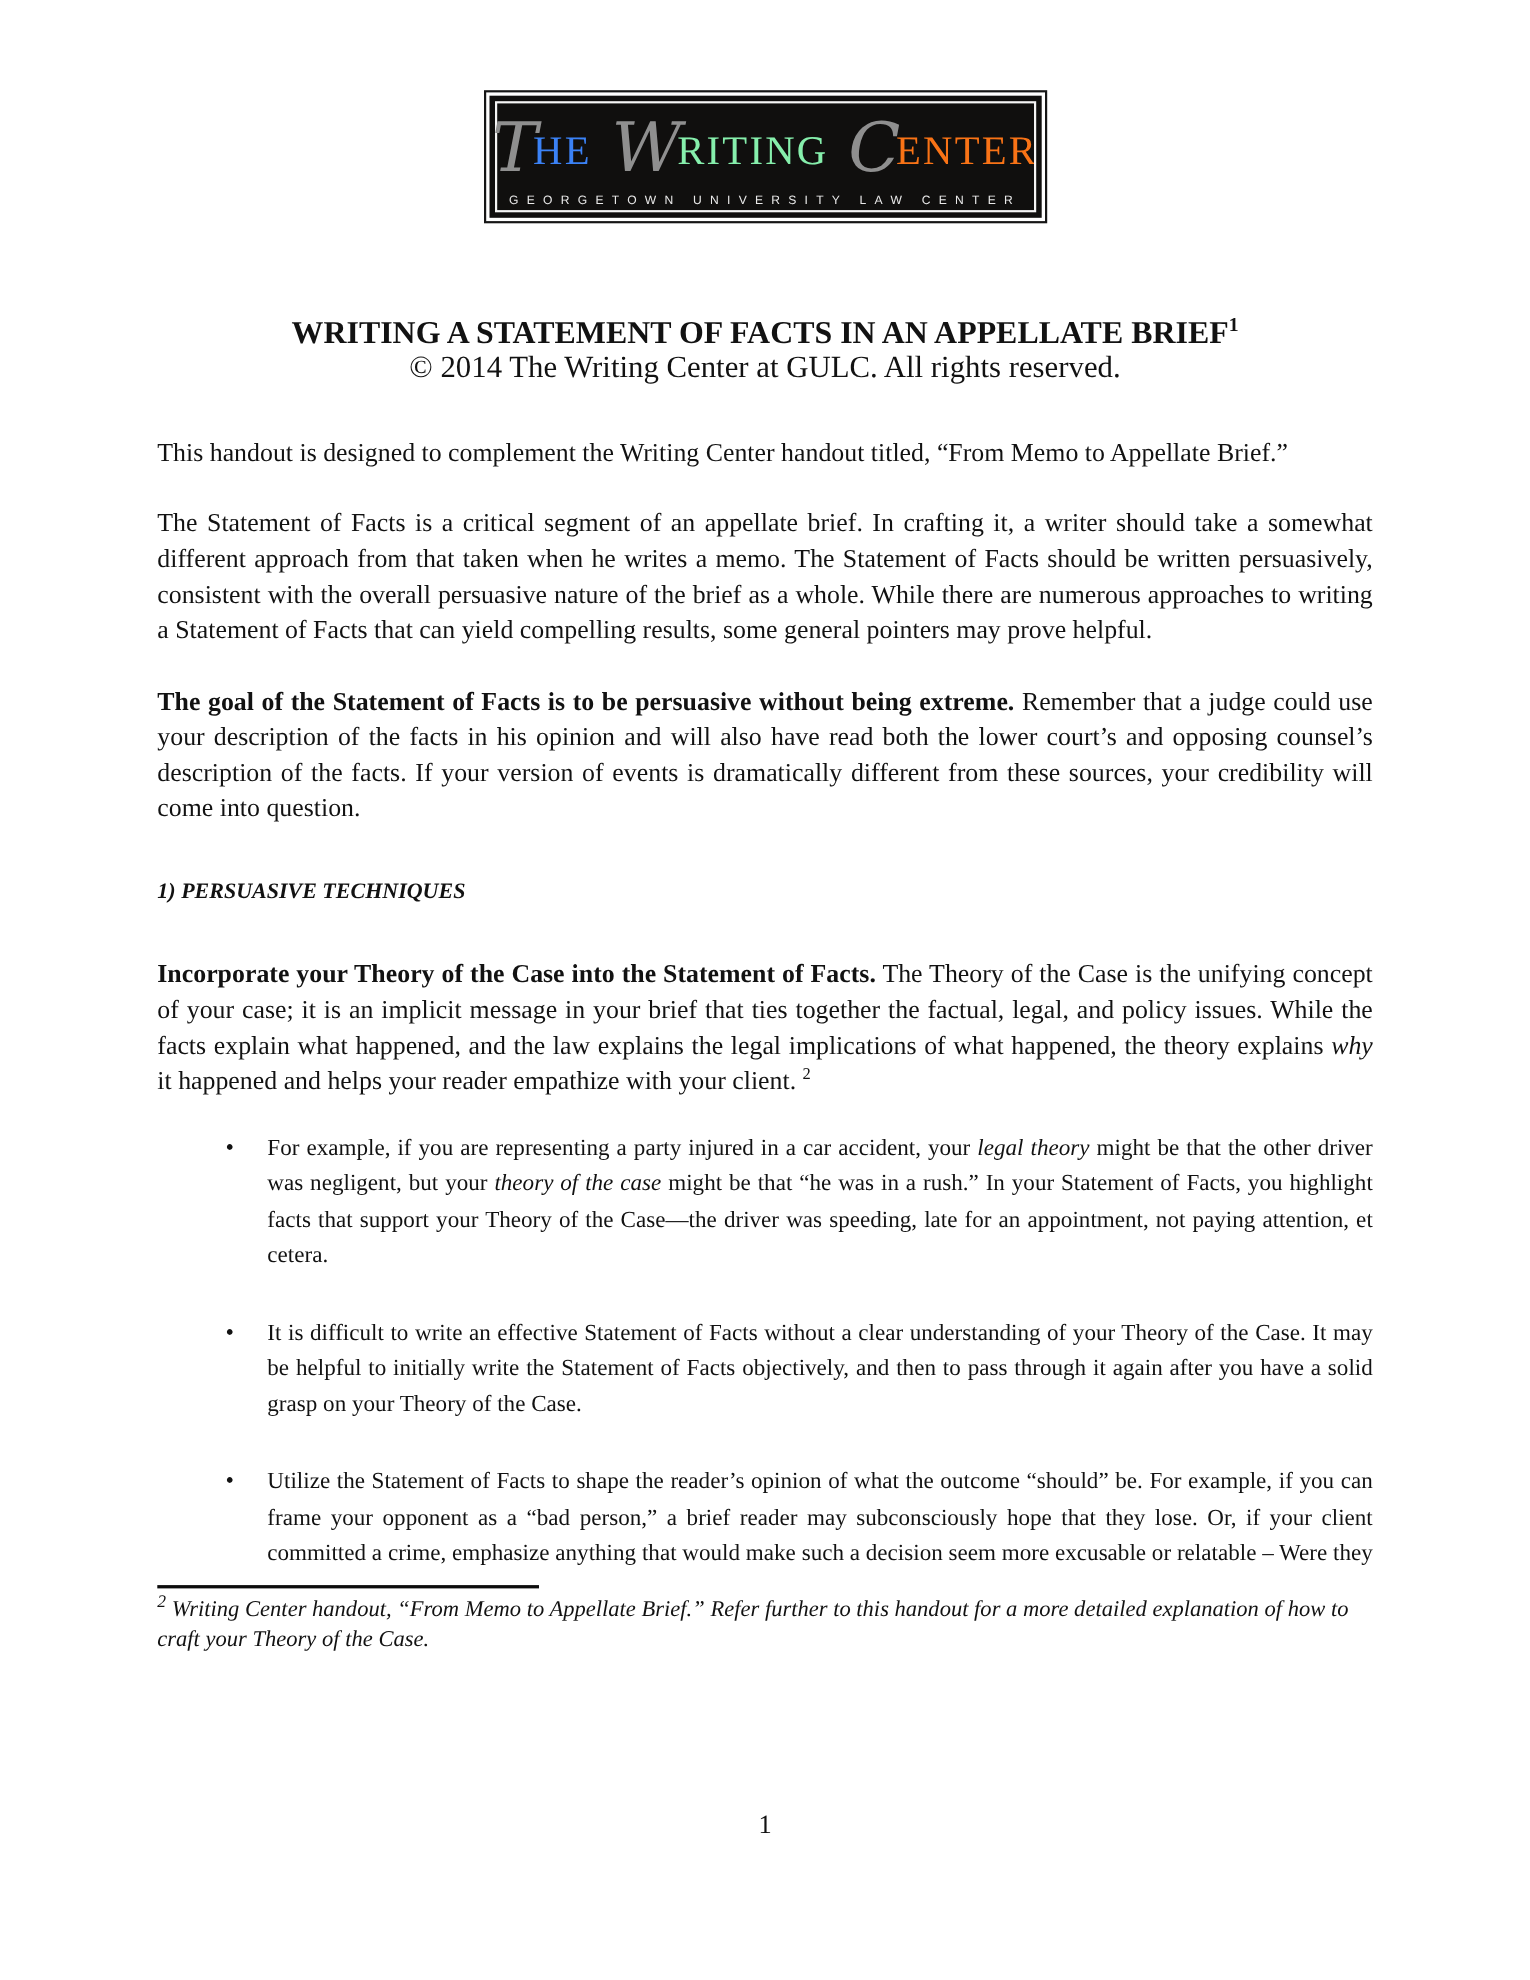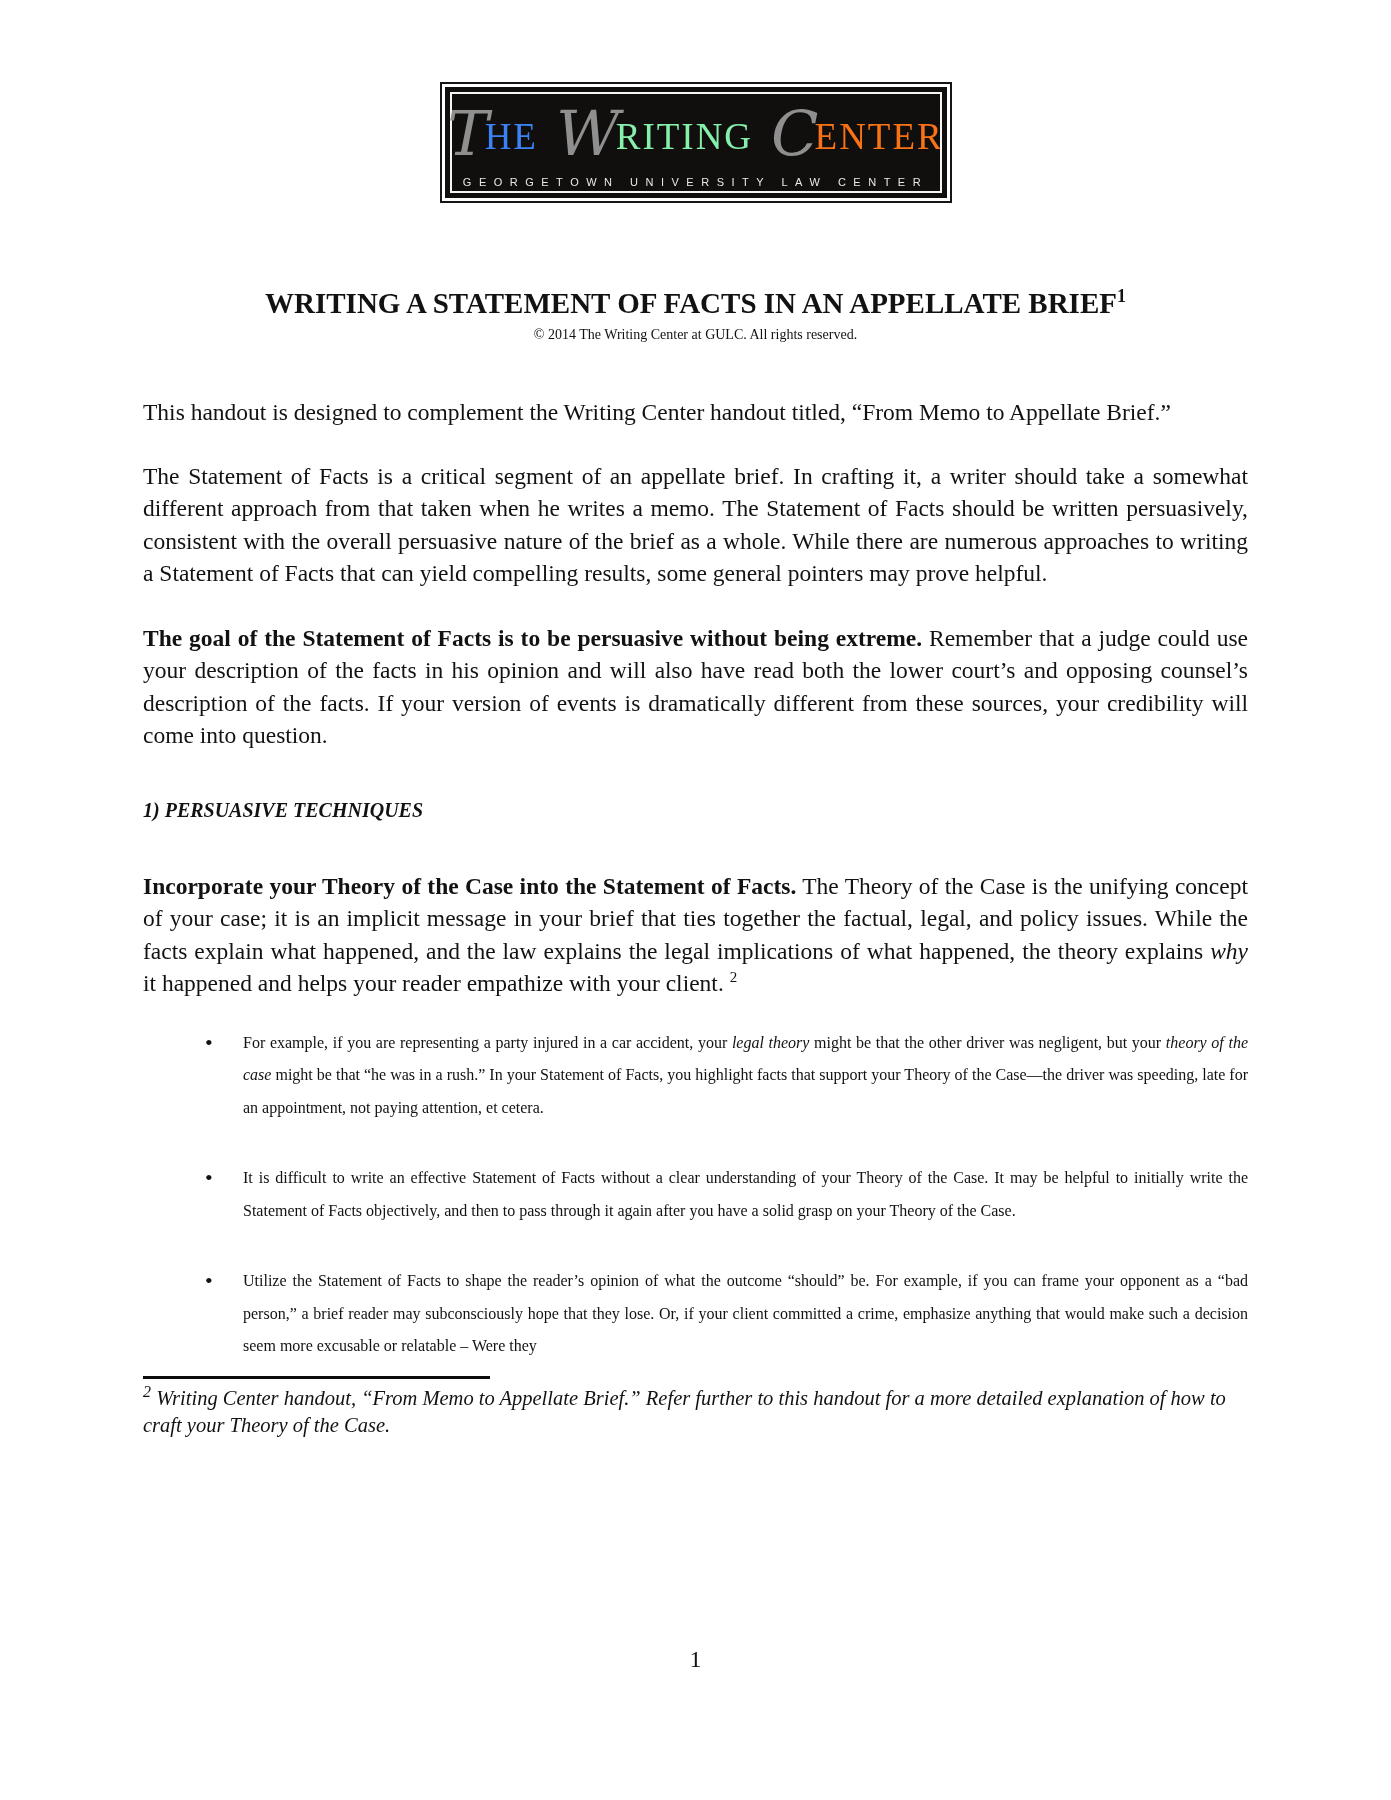--- a/index.html
+++ b/index.html
@@ -68,21 +68,21 @@
   .doc-title {
     margin-top:84px;
     text-align:center;
     font-weight:bold;
     font-size:29px;
     line-height:32px;
   }
   .doc-title sup { font-size:18px; line-height:0; }
   .copyright {
     text-align:center;
-    font-size:14px;
+    font-size:28px;
     line-height:27px;
     margin-top:2px;
   }
 
   
   .para {
     font-size:23.5px;
     line-height:32.5px;
     text-align:justify;
   }
@@ -106,21 +106,21 @@
   .bullet-item { display:flex; margin-top:38px; }
   .bullet-item.first { margin-top:27px; }
   .bullet-marker {
     flex:0 0 38px;
     margin-left:62px;
     font-size:22px;
     line-height:32.5px;
   }
   .bullet-text {
     flex:1;
-    font-size:16px;
+    font-size:21px;
     line-height:32.5px;
     text-align:justify;
   }
 
   
   .footnote-sep {
     margin-top:13px;
     width:347px;
     height:3px;
     background:#0c0c0c;

